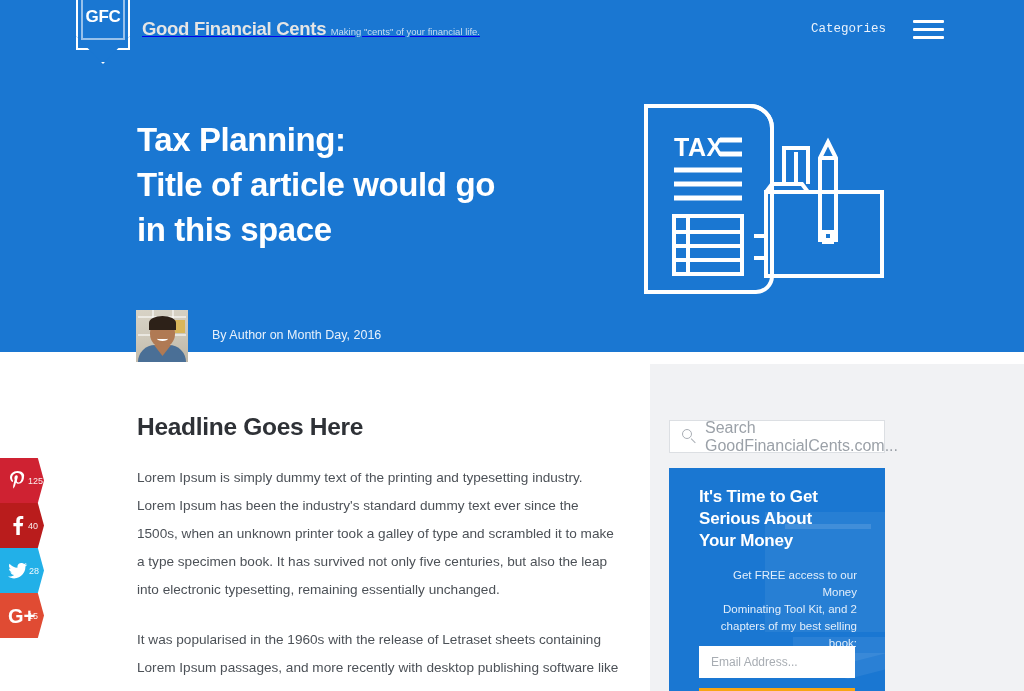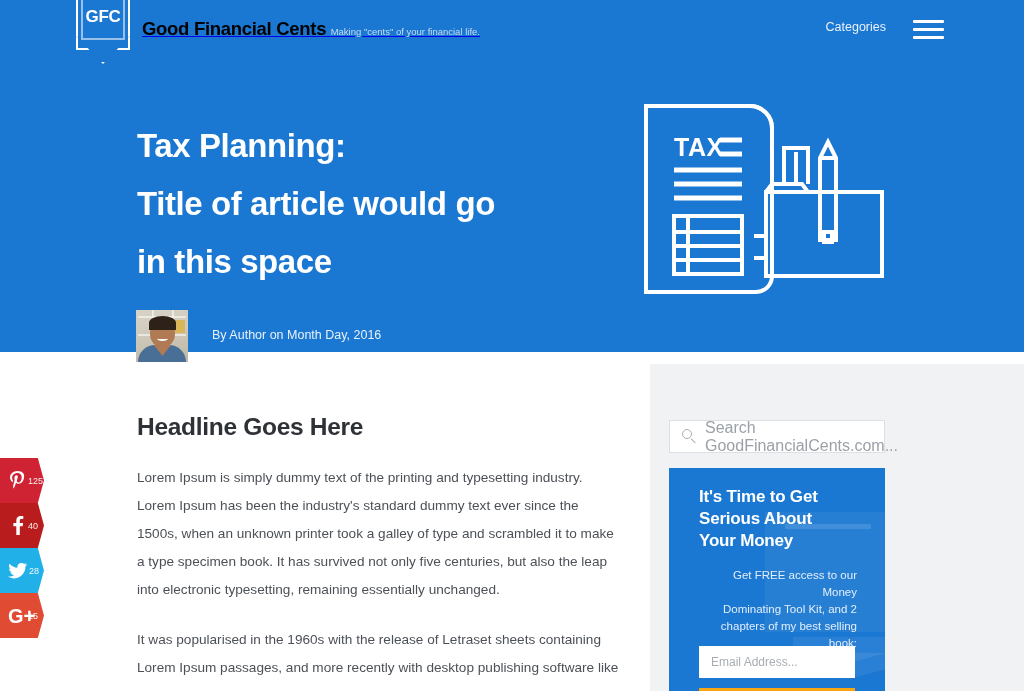--- a/index.html
+++ b/index.html
@@ -79,21 +79,21 @@
     font-size: 17px;
     font-weight: bold;
     color: #ffffff;
     letter-spacing: -0.3px;
   }
 
   .brand-text { margin-left: 12px; }
   .brand-name {
     font-size: 18.5px;
     font-weight: bold;
-    color: #000000;
+    color: #e5e5e5;
     letter-spacing: -0.3px;
     line-height: 20px;
   }
   .brand-tag {
     font-size: 9.5px;
     color: #c8dcf3;
     line-height: 14px;
     margin-top: 1px;
   }
 
@@ -126,22 +126,24 @@
     left: 10px; top: 10px;
     width: 6px; height: 1.5px;
     background: #eaf2fc;
     transform: rotate(45deg);
     transform-origin: left center;
   }
 
   .top-right {
     margin-left: auto;
     display: flex;
+    align-items: center;
     margin-right: 80px;
     gap: 27px;
+    font-family: Liberation Mono, monospace;
   }
   .categories-link {
     font-size: 12.5px;
     color: #eaf2fc;
     text-decoration: none;
   }
   .hamburger {
     width: 31px;
     height: 19px;
     display: flex;
@@ -157,21 +159,21 @@
 
   
   .hero-title {
     position: absolute;
     left: 137px;
     top: 117px;
     width: 470px;
     font-size: 33px;
     font-weight: bold;
     color: #ffffff;
-    line-height: 58px;
+    line-height: 45px;
     letter-spacing: -0.4px;
     white-space: pre-line;
   }
 
   
   .byline {
     position: absolute;
     left: 136px;
     top: 310px;
     display: flex;

